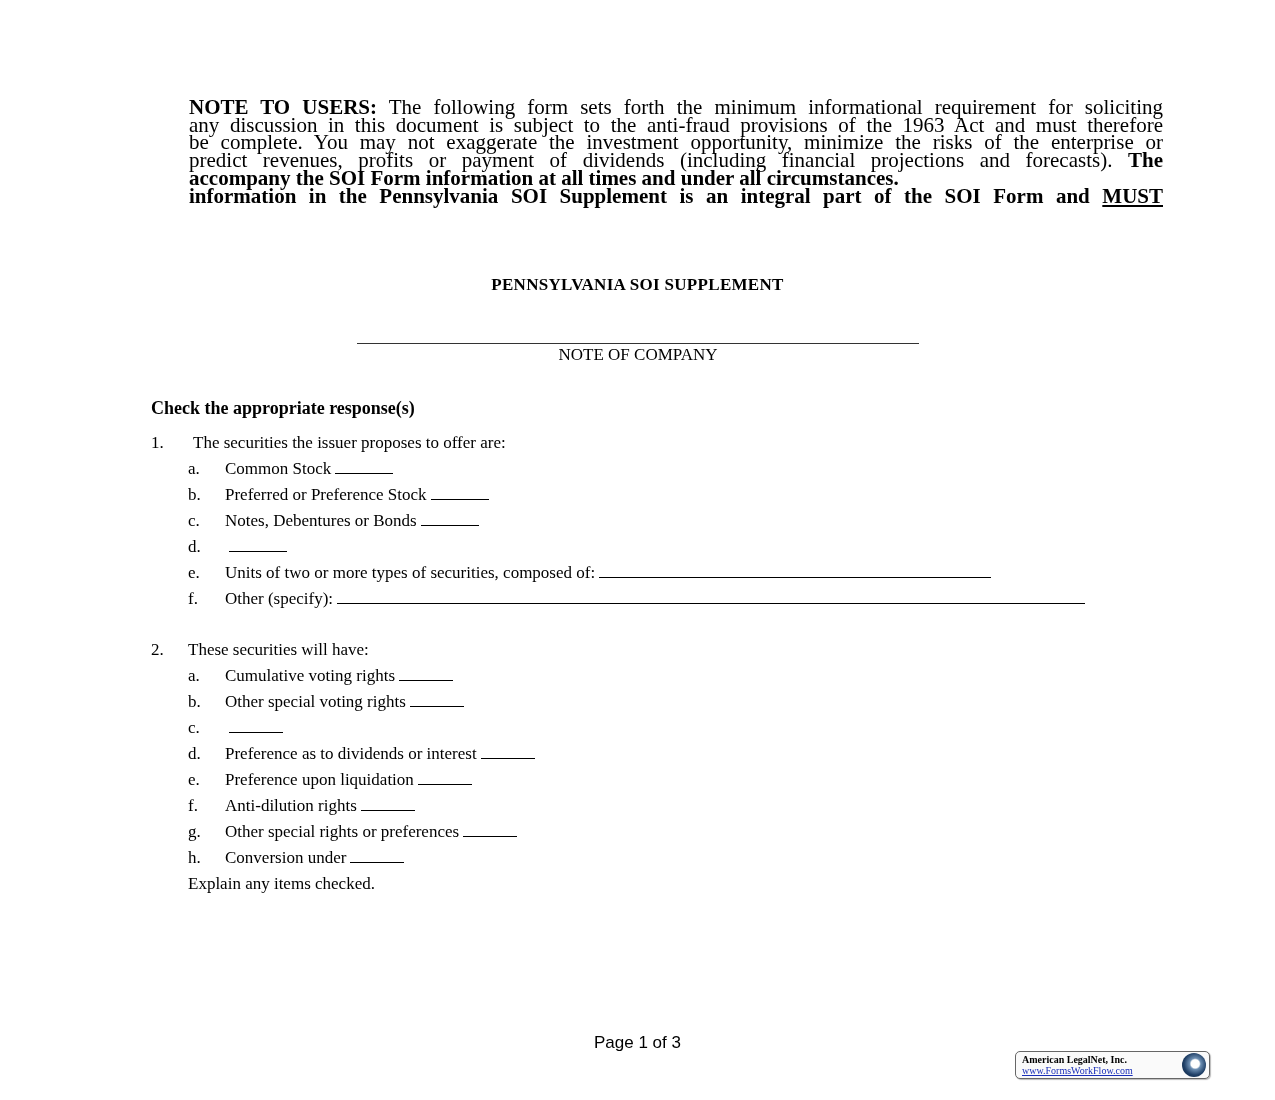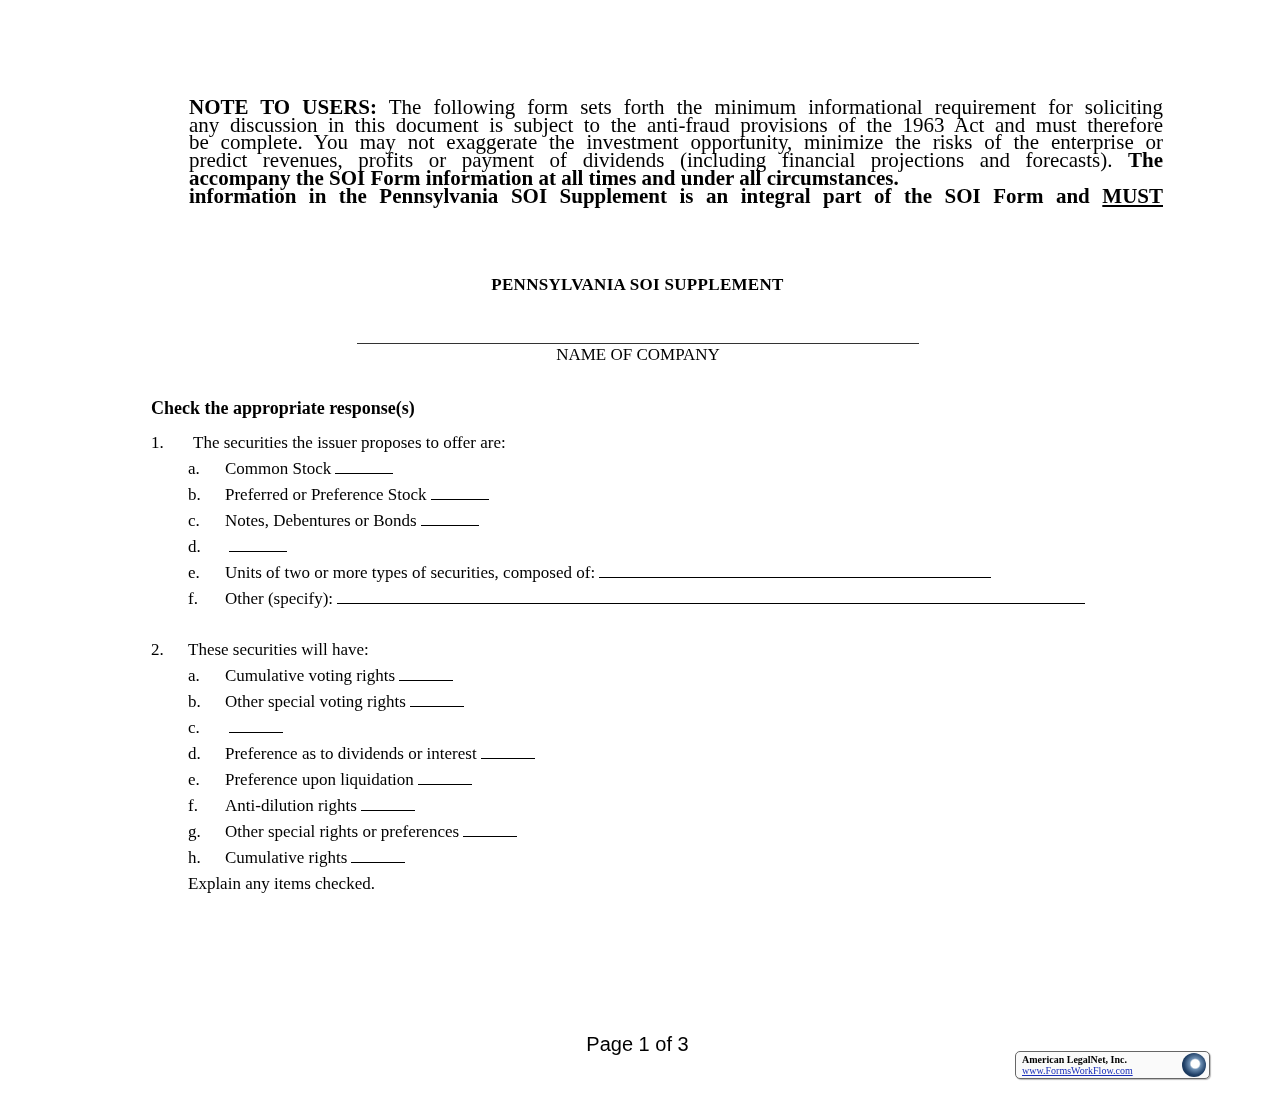--- a/index.html
+++ b/index.html
@@ -16,21 +16,21 @@
   .company-line { left: 357px; top: 343px; width: 562px; border-top: 1.3px solid #333; }
   .company-label { left: 357px; width: 562px; top: 345px; text-align: center; font-size: 17px; }
   .instr { left: 151px; top: 398px; font-weight: bold; font-size: 18px; }
   .q { font-size: 17px; white-space: nowrap; }
   .qnum { position: absolute; }
   .item { position: absolute; white-space: nowrap; font-size: 17px; }
   .letter { position: absolute; left: 0; }
   .itxt { position: absolute; left: 37px; white-space: nowrap; }
   .blank { display: inline-block; border-bottom: 1.2px solid #000; height: 14px; vertical-align: baseline; margin-left: 4px; }
   .footer-page { left: 0; width: 1275px; top: 1033px; text-align: center;
-                 font-family: "Liberation Sans", "DejaVu Sans", sans-serif; font-size: 20px; }
+                 font-family: "Liberation Sans", "DejaVu Sans", sans-serif; font-size: 17px; }
   .badge { left: 1015px; top: 1051px; width: 193px; height: 26px; border: 1px solid #666; border-radius: 5px;
            background: #fafafa; box-shadow: 1px 1px 1px #bbb; }
   .badge .b1 { position: absolute; left: 6px; top: 2px; font-size: 10px; font-weight: bold; white-space: nowrap; }
   .badge .b2 { position: absolute; left: 6px; top: 13px; font-size: 10px; color: #1a2fb8; text-decoration: underline; white-space: nowrap; }
   .badge .globe { position: absolute; right: 3px; top: 1px; width: 24px; height: 24px; border-radius: 50%;
                   background: radial-gradient(circle at 55% 45%, #ffffff 0 22%, #6d8fb3 30%, #1f3f66 60%, #0b1f3a 100%); }
 </style>
 </head>
 <body>
 
@@ -39,21 +39,21 @@
   <span class="line">any discussion in this document is subject to the anti-fraud provisions of the 1963 Act and must therefore</span>
   <span class="line">be complete. You may not exaggerate the investment opportunity, minimize the risks of the enterprise or</span>
   <span class="line"><span>predict revenues, profits or payment of dividends (including financial projections and forecasts). </span><b>The</b></span>
   <span class="line last"><b>accompany the SOI Form information at all times and under all circumstances.</b></span>
   <span class="line"><b><span>information in the Pennsylvania SOI Supplement is an integral part of the SOI Form and </span><u>MUST</u></b></span>
 </div>
 
 <div class="abs title">PENNSYLVANIA SOI SUPPLEMENT</div>
 
 <div class="abs company-line"></div>
-<div class="abs company-label">NAME OF COMPANY</div>
+<div class="abs company-label">NOTE OF COMPANY</div>
 
 <div class="abs instr">Check the appropriate response(s)</div>
 
 <div class="abs q" style="left:151px; top:433px;">
   <span class="qnum" style="left:0;">1.</span>
   <span class="qnum" style="left:42px;">The securities the issuer proposes to offer are:</span>
 </div>
 
 <div class="item" style="left:188px; top:459px;">
   <span class="letter">a.</span>
@@ -108,21 +108,21 @@
 <div class="item" style="left:188px; top:796px;">
   <span class="letter">f.</span>
   <span class="itxt"><span>Anti-dilution rights</span><span class="blank" style="width:54px;"></span></span>
 </div>
 <div class="item" style="left:188px; top:822px;">
   <span class="letter">g.</span>
   <span class="itxt"><span>Other special rights or preferences</span><span class="blank" style="width:54px;"></span></span>
 </div>
 <div class="item" style="left:188px; top:848px;">
   <span class="letter">h.</span>
-  <span class="itxt"><span>Cumulative rights</span><span class="blank" style="width:54px;"></span></span>
+  <span class="itxt"><span>Conversion under</span><span class="blank" style="width:54px;"></span></span>
 </div>
 <div class="item" style="left:188px; top:874px;">Explain any items checked.</div>
 
 <div class="abs footer-page">Page 1 of 3</div>
 
 <div class="abs badge">
   <span class="b1">American LegalNet, Inc.</span>
   <span class="b2">www.FormsWorkFlow.com</span>
   <span class="globe"></span>
 </div>

